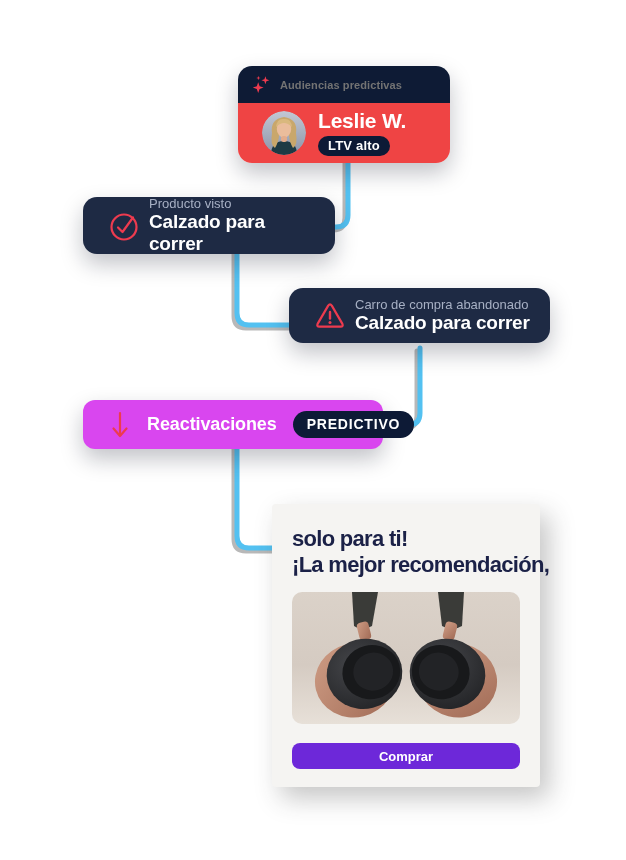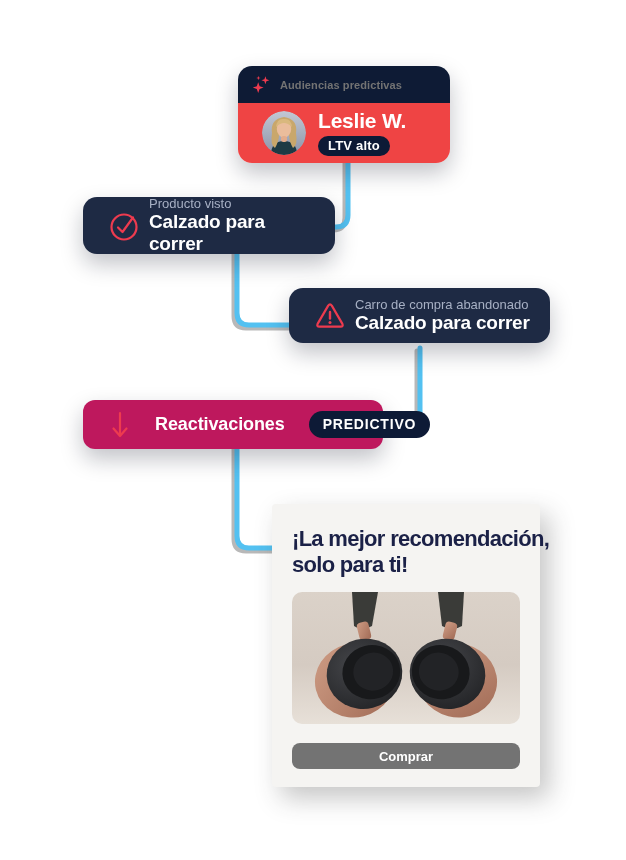--- a/index.html
+++ b/index.html
@@ -70,23 +70,23 @@
   .card-event { display: flex; align-items: center; gap: 8px; padding: 0 16px 0 24px; }
   .card-event-1 { left: 83px;  top: 197px; width: 252px; height: 57px; }
   .card-event-2 { left: 289px; top: 288px; width: 261px; height: 55px; }
   .ev-txt { display: flex; flex-direction: column; }
   .ev-label { color: #a7b0c4; font-size: 13px; line-height: 1.2; }
   .ev-value { color: #ffffff; font-weight: bold; font-size: 19px; line-height: 1.15; letter-spacing: -0.2px; }
 
   
   .card-action {
     left: 83px; top: 400px; width: 300px; height: 49px;
-    background: #be185d; border-radius: 12px;
+    background: #d946ef; border-radius: 12px;
     display: flex; align-items: center;
-    padding: 0 14px 0 26px; gap: 24px;
+    padding: 0 14px 0 26px; gap: 16px;
   }
   .card-action .lbl { color: #ffffff; font-weight: bold; font-size: 18px; letter-spacing: -0.1px; }
   .badge-predict {
     margin-left: auto;
     background: #0d1a36; color: #ffffff;
     font-weight: bold; font-size: 14px; letter-spacing: 0.8px;
     padding: 5px 14px 6px; border-radius: 14px;
   }
 
   
@@ -101,21 +101,21 @@
     color: #1b2147; font-weight: bold; font-size: 22px;
     line-height: 1.17; letter-spacing: -0.7px; white-space: nowrap;
   }
   .offer-title span { display: block; }
   .offer-img {
     margin-top: 15px; width: 228px; height: 132px;
     border-radius: 10px; overflow: hidden; display: block;
   }
   .buy-btn {
     margin-top: 19px; width: 228px; height: 26px;
-    background: #737373; border: none; border-radius: 8px;
+    background: #6d28d9; border: none; border-radius: 8px;
     color: #ffffff; font-weight: bold; font-size: 13px;
     font-family: "Liberation Sans", "DejaVu Sans", sans-serif;
     display: flex; align-items: center; justify-content: center;
     cursor: pointer;
   }
 
   .icn { flex: 0 0 auto; display: block; }
 </style>
 </head>
 <body>
@@ -194,22 +194,22 @@
     <svg class="icn" width="22" height="30" viewBox="0 0 22 30">
       <line x1="11" y1="3" x2="11" y2="25" stroke="#ed3b4f" stroke-width="2.2" stroke-linecap="round"></line>
       <path d="M4.5 18.5 L11 26 L17.5 18.5" fill="none" stroke="#ed3b4f" stroke-width="2.2" stroke-linecap="round" stroke-linejoin="round"></path>
     </svg>
     <span class="lbl">Reactivaciones</span>
     <span class="badge-predict">PREDICTIVO</span>
   </div>
 
   <div class="card-offer">
     <div class="offer-title">
+      <span>solo para ti!</span>
       <span>¡La mejor recomendación,</span>
-      <span>solo para ti!</span>
     </div>
     <span class="offer-img">
       <svg width="228" height="132" viewBox="0 0 228 132">
         <defs>
           <linearGradient id="ph-bg" x1="0" y1="0" x2="0" y2="1">
             <stop offset="0" stop-color="#dbd2c9"></stop>
             <stop offset="0.55" stop-color="#d5cbc2"></stop>
             <stop offset="1" stop-color="#e7e0d8"></stop>
           </linearGradient>
           <linearGradient id="gold" x1="0" y1="0" x2="1" y2="1">

